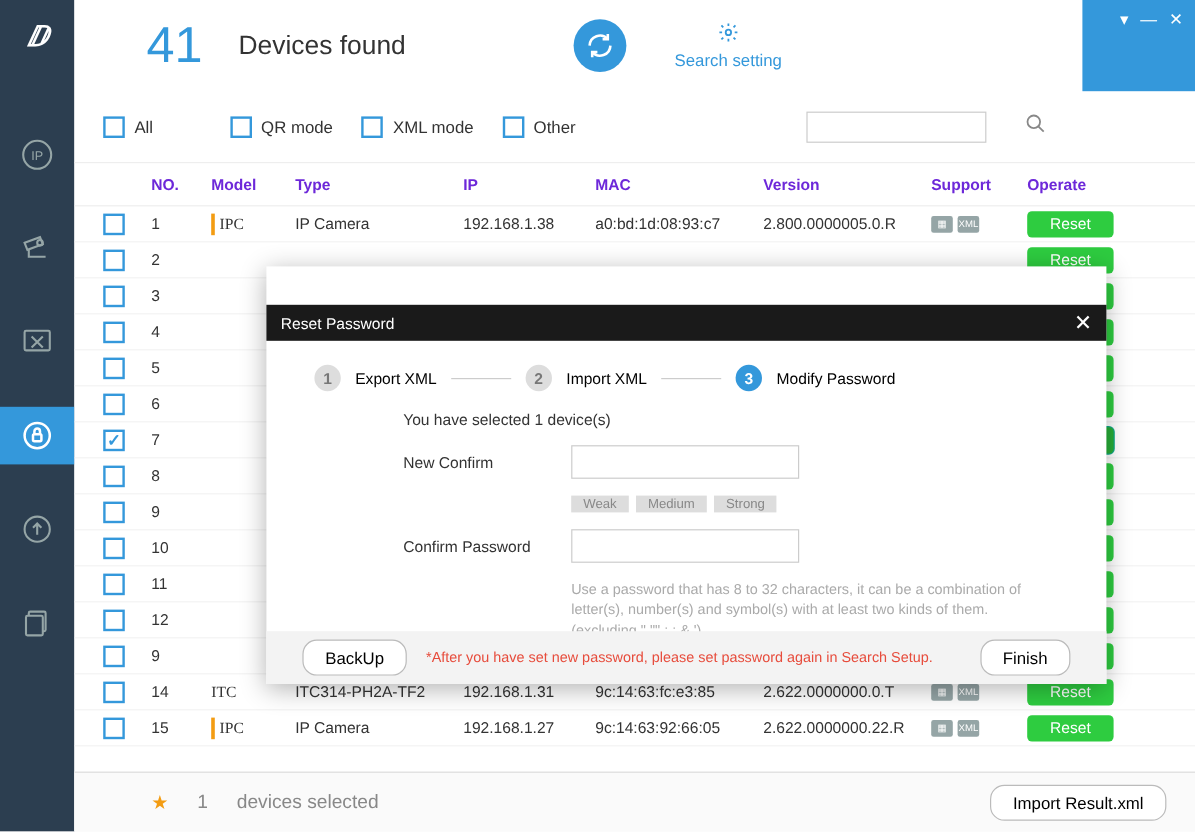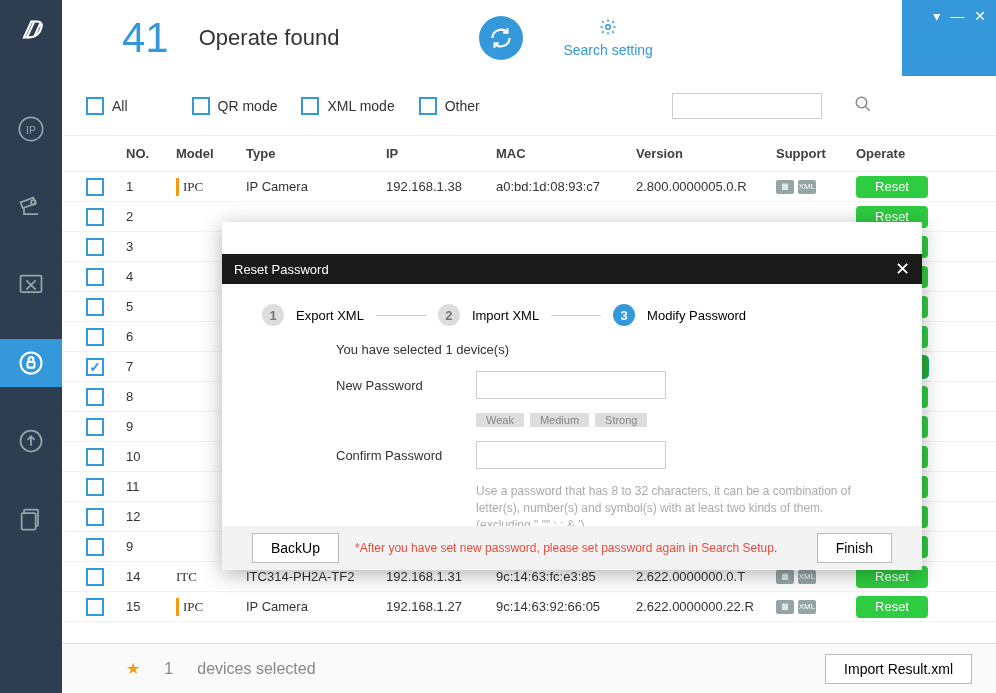--- a/index.html
+++ b/index.html
@@ -128,21 +128,21 @@
 .table-header, .table-row {
   display: grid;
   grid-template-columns: 40px 50px 70px 140px 110px 140px 140px 80px 100px;
   align-items: center;
   padding: 0 24px;
   font-size: 13px;
 }
 .table-header {
   height: 36px;
   font-weight: bold;
-  color: #404040;
+  color: #6d28d9;
   border-bottom: 1px solid #eee;
 }
 .table-row {
   height: 30px;
   border-bottom: 1px solid #f3f3f3;
   color: #333;
 }
 .model-cell { display: flex; align-items: center; gap: 4px; font-family: Liberation Serif, serif; }
 .model-bar { width: 3px; height: 18px; background: #f39c12; }
 .support-icons { display: flex; gap: 4px; }
@@ -171,21 +171,21 @@
   display: flex;
   align-items: center;
   padding: 0 24px;
   gap: 16px;
   background:#fafafa;
 }
 .footer-btn {
   border: 1px solid #bbb;
   background: #fff;
   padding: 6px 18px;
-  border-radius: 0;
+  border-radius: 12px;
   font-size: 14px;
   cursor: pointer;
 }
 .star { color: #f39c12; margin-left: 40px; }
 .sel-count { margin-left: 8px; color: #888; }
 
 
 .modal {
   position: absolute;
   left: 160px;
@@ -296,21 +296,21 @@
 
   <div class="main">
     <div class="titlebar">
       <span>▾</span>
       <span>—</span>
       <span>✕</span>
     </div>
 
     <div class="header">
       <span class="device-count">41</span>
-      <span class="devices-found">Operate found</span>
+      <span class="devices-found">Devices found</span>
       <div class="refresh-btn">
         <svg viewBox="0 0 24 24" stroke-width="2">
             <path d="M4 12 a8 8 0 0 1 14 -5 M20 12 a8 8 0 0 1 -14 5"></path>
             <path d="M18 3 L18 7 L14 7 M6 21 L6 17 L10 17"></path>
           </svg>
       </div>
       <div class="search-setting">
         <svg class="gear-icon" viewBox="0 0 24 24" fill="none" stroke="#3498db" stroke-width="2">
             <circle cx="12" cy="12" r="3"></circle>
             <path d="M12 2v3M12 19v3M4.2 4.2l2.1 2.1M17.7 17.7l2.1 2.1M2 12h3M19 12h3M4.2 19.8l2.1-2.1M17.7 6.3l2.1-2.1"></path>
@@ -553,21 +553,21 @@
         <span class="step-line"></span>
         <span class="step-num">2</span>
         <span>Import XML</span>
         <span class="step-line"></span>
         <span class="step-num active">3</span>
         <span>Modify Password</span>
       </div>
       <div class="modal-body">
         <div>You have selected 1 device(s)</div>
         <div class="form-row">
-          <label>New Password</label>
+          <label>New Confirm</label>
           <input type="password" style="">
         </div>
         <div class="strength">
           <span>Weak</span>
           <span>Medium</span>
           <span>Strong</span>
         </div>
         <div class="form-row">
           <label>Confirm Password</label>
           <input type="password" style="">

